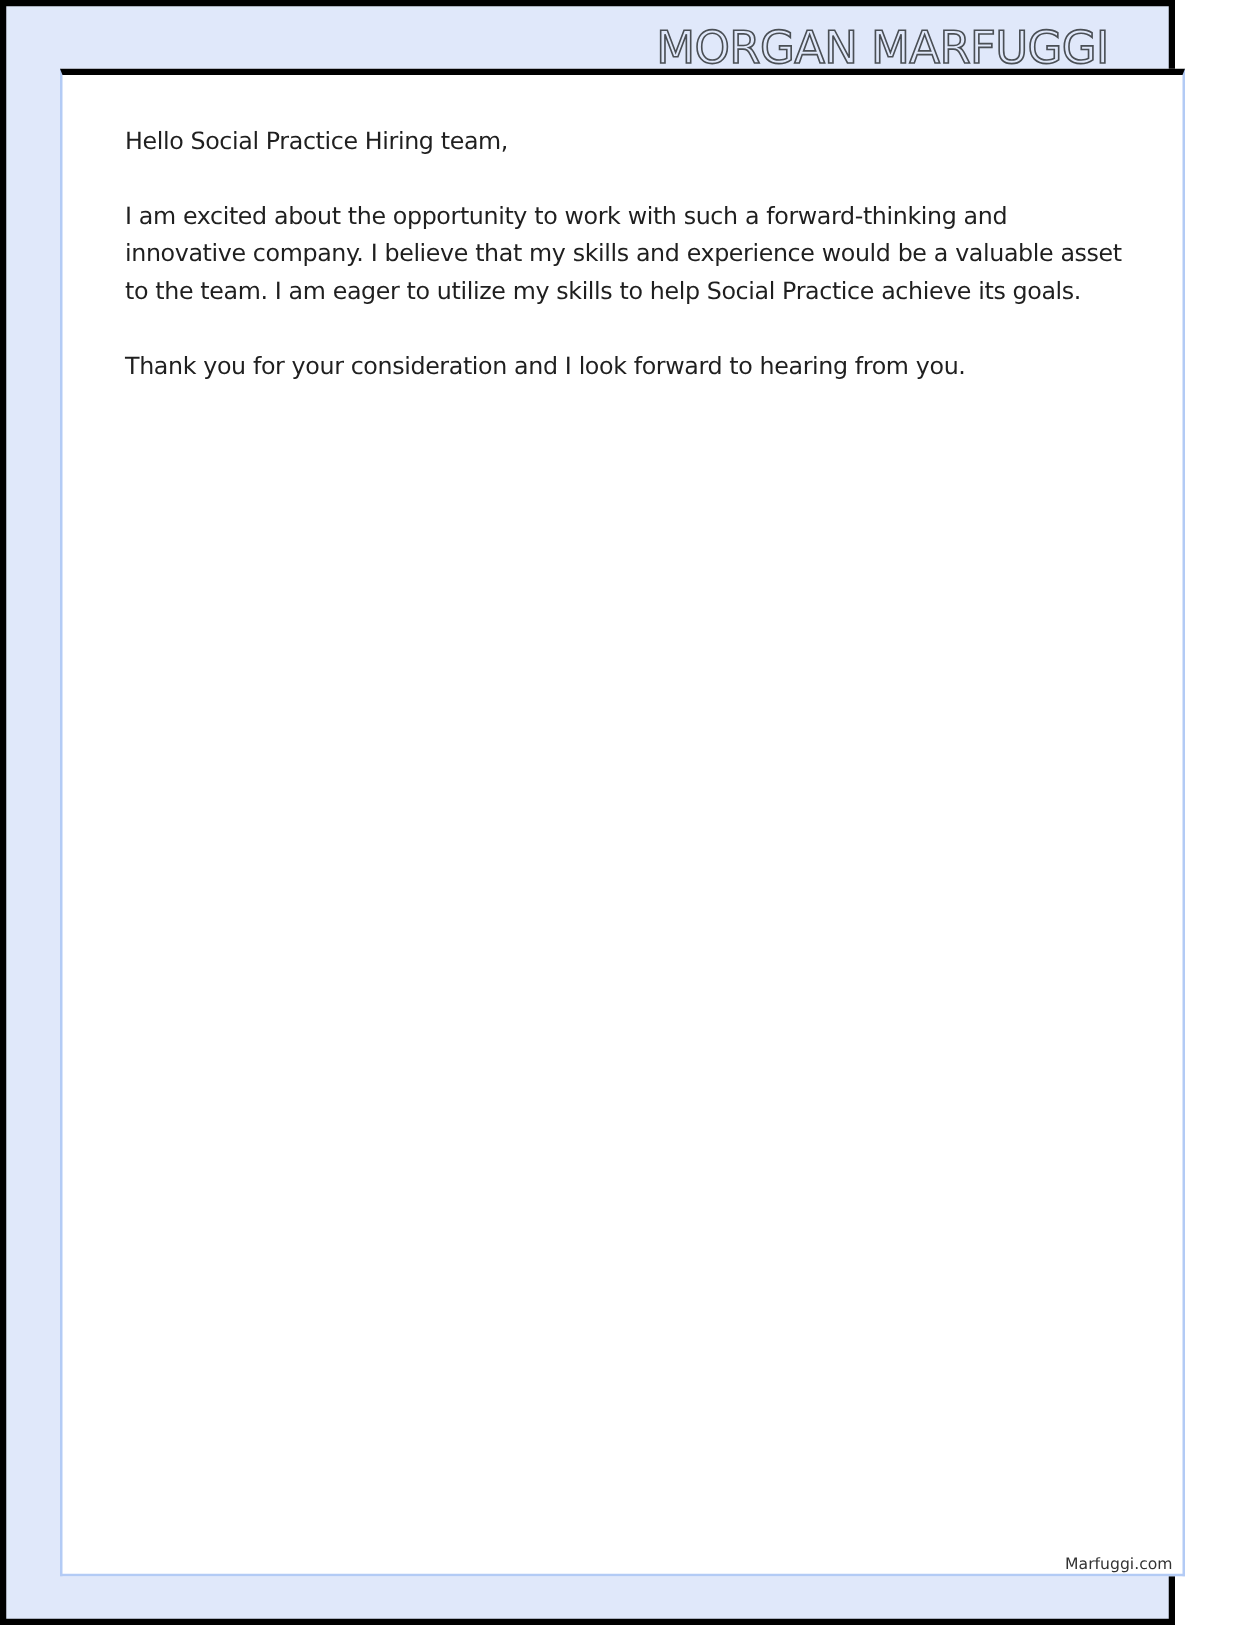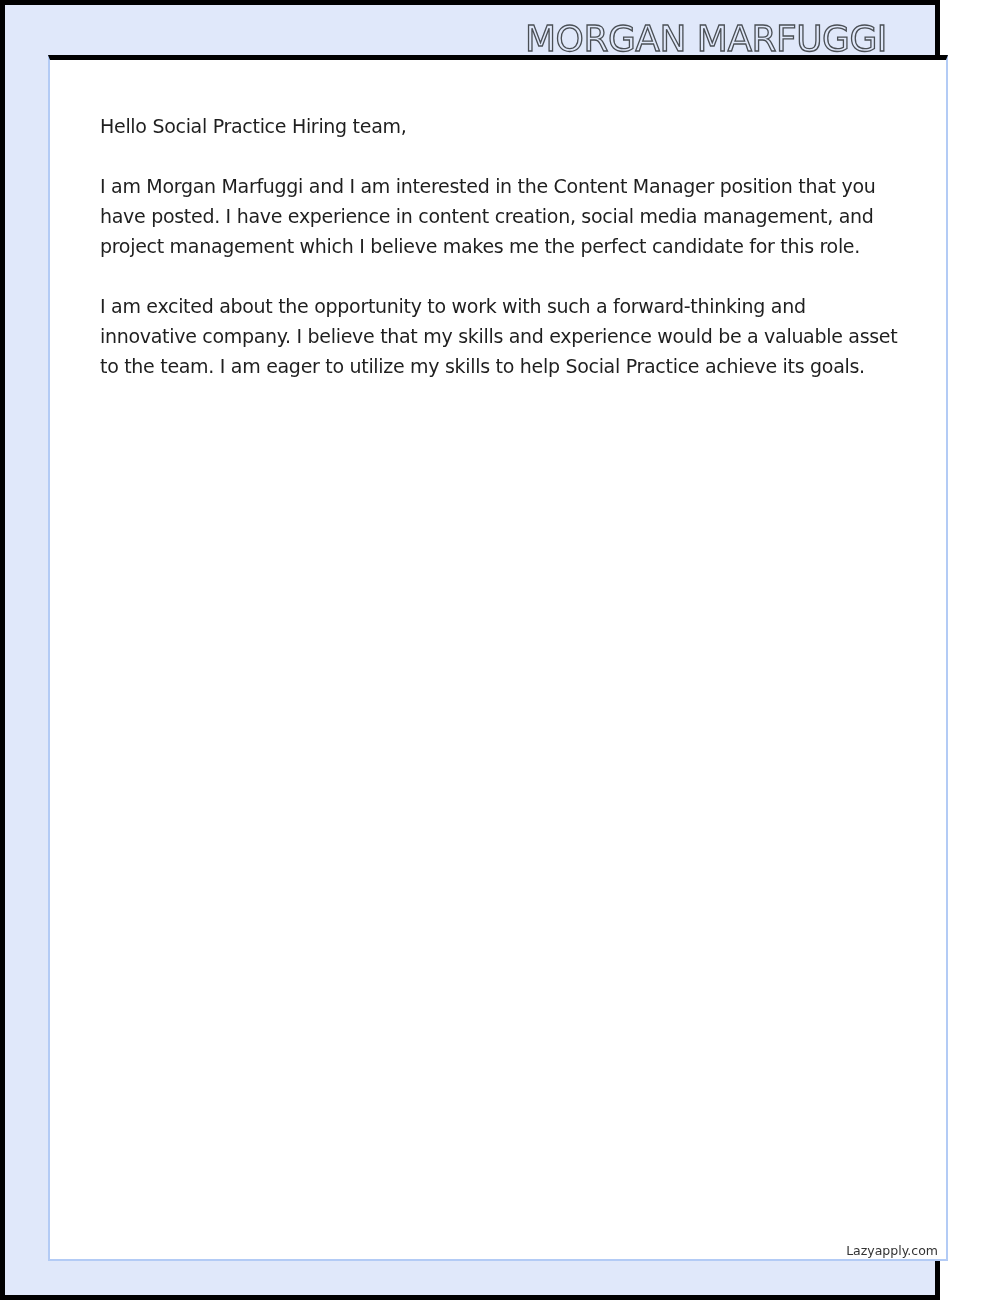--- a/index.html
+++ b/index.html
@@ -35,37 +35,37 @@
     border-top: 5px solid #000;
   }
   .letter {
     position: absolute;
     left: 50px; top: 38px; width: 800px;
     font-size: 19px;
     line-height: 30px;
     color: #1f1f1f;
     letter-spacing: -0.3px;
   }
-  .letter p { margin: 13px 0 30px 0; }
+  .letter p { margin: 0 0 30px 0; }
   .letter p.closing { margin-bottom: 10px; }
   .date { color: #2a8ae0; font-size: 19px; line-height: 30px; }
   .footer {
     position: absolute;
     right: 8px; bottom: 1px;
     font-size: 12.5px;
     color: #333;
   }
 </style>
 </head>
 <body>
 
 <div class="page">
   <div class="name">MORGAN MARFUGGI</div>
 
   <div class="card">
     <div class="letter">
       <p>Hello Social Practice Hiring team,</p>
-      <p>I am Morgan Marfuggi and I am interested in the Content Manager position that you have posted. I have experience in content creation, social media management, and project management which I believe makes me the perfect candidate for this role.</p>
       <p>I am excited about the opportunity to work with such a forward-thinking and innovative company. I believe that my skills and experience would be a valuable asset to the team. I am eager to utilize my skills to help Social Practice achieve its goals.</p>
+      <p class="closing">Thank you for your consideration and I look forward to hearing from you.</p>
     </div>
-    <div class="footer">Lazyapply.com</div>
+    <div class="footer">Marfuggi.com</div>
   </div>
 </div>
 
 </body></html>

